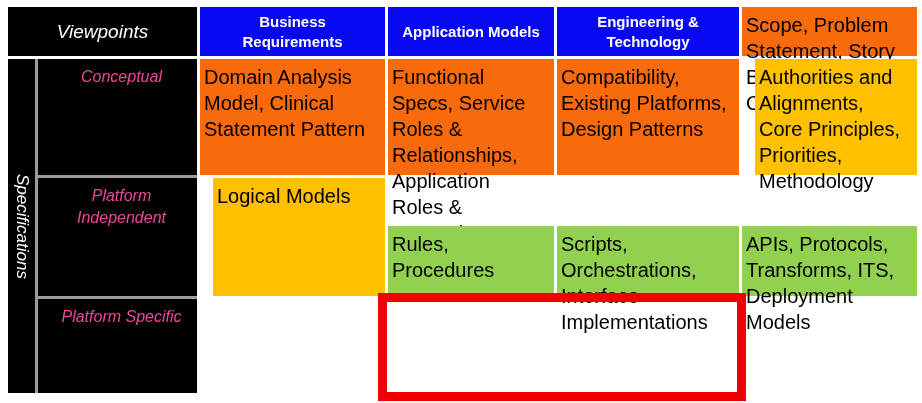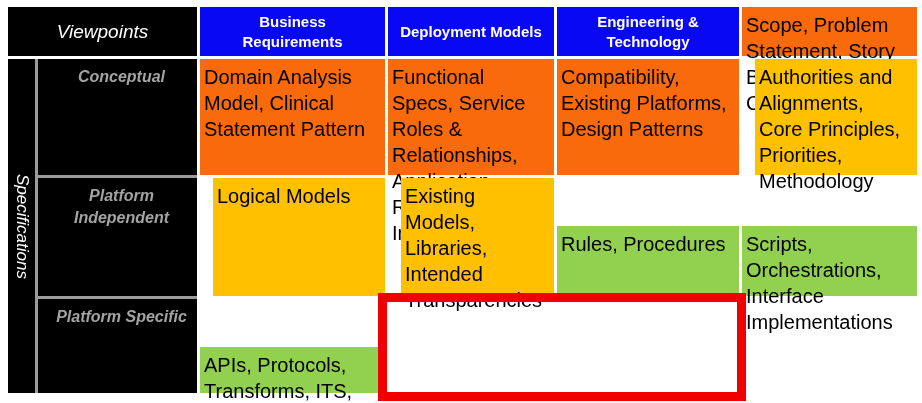--- a/index.html
+++ b/index.html
@@ -60,27 +60,26 @@
     background: var(--black);
     color: #ffffff;
     font-style: italic;
     font-size: 17px;
     writing-mode: vertical-rl;
     text-orientation: sideways;
     display: flex; align-items: center; justify-content: center;
   }
   .rowlabel {
     background: var(--black);
-    color: #a3a3a3;
+    color: #ec4899;
     font-style: italic;
     font-size: 16px;
     line-height: 1.35;
     text-align: center;
     padding: 7px 4px 0 12px;
-    font-weight: bold;
   }
   .cell {
     color: #000000;
     font-size: 20px;
     line-height: 1.3;
     padding: 5px 8px 2px 4px;
   }
   .orange { background: var(--orange); }
   .gold   { background: var(--gold); margin-left: 13px; }
   .green  { background: var(--green); margin-top: 48px; }
@@ -94,38 +93,37 @@
 </style>
 </head>
 <body>
 
 <div class="matrix">
   <div class="grid">
 
     <div class="corner">Viewpoints</div>
 
     <div class="hdr">Business Requirements</div>
-    <div class="hdr">Deployment Models</div>
+    <div class="hdr">Application Models</div>
     <div class="hdr">Engineering &amp; Technology</div>
 
     <div class="leftpanel">
       <div class="strip">Specifications</div>
       <div class="rowlabel">Conceptual</div>
       <div class="rowlabel">Platform Independent</div>
       <div class="rowlabel">Platform Specific</div>
     </div>
 
     <div class="cell orange">Scope, Problem Statement, Story Boards, Use Cases</div>
     <div class="cell orange">Domain Analysis Model, Clinical Statement Pattern</div>
     <div class="cell orange">Functional Specs, Service Roles &amp; Relationships, Application Roles &amp; Interactions</div>
     <div class="cell orange">Compatibility, Existing Platforms, Design Patterns</div>
 
     <div class="cell gold">Authorities and Alignments,  Core Principles, Priorities, Methodology</div>
     <div class="cell gold">Logical Models</div>
-    <div class="cell gold">Existing Models, Libraries, Intended Transparencies*</div>
 
     <div class="cell green">Rules, Procedures</div>
     <div class="cell green">Scripts, Orchestrations, Interface Implementations</div>
     <div class="cell green">APIs, Protocols, Transforms, ITS, Deployment Models</div>
 
   </div>
 
   <div class="highlight"></div>
 </div>
 

